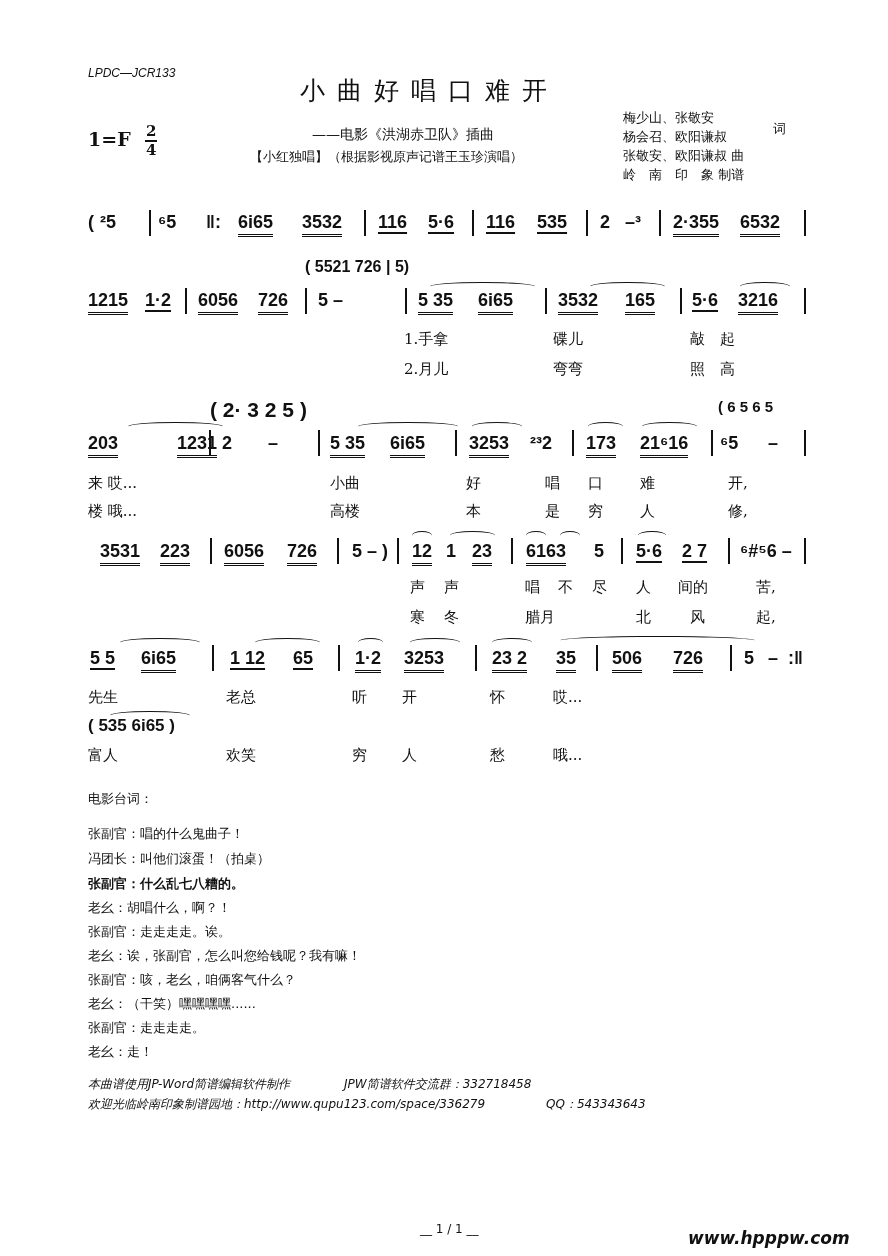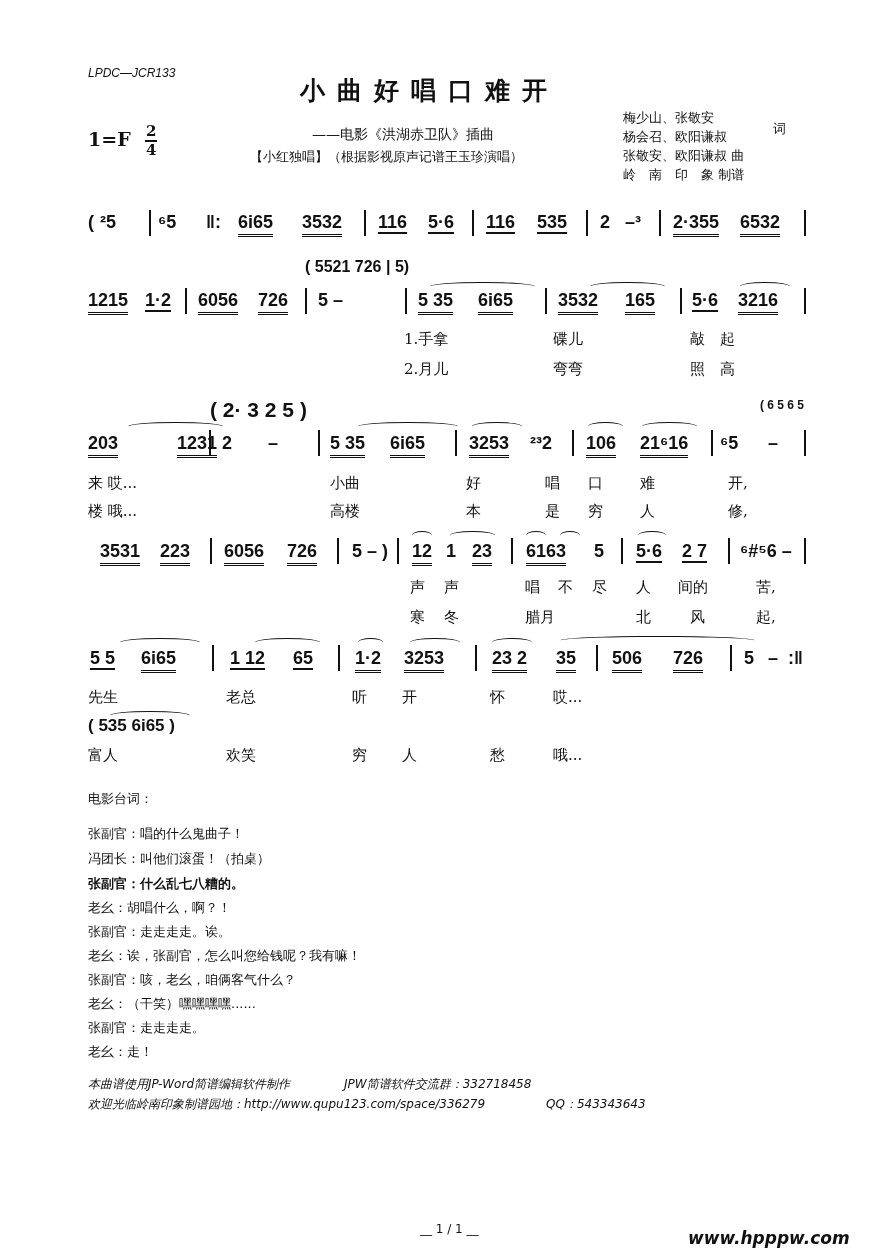--- a/index.html
+++ b/index.html
@@ -1,19 +1,19 @@
 <!DOCTYPE html>
 <html><head>
 <meta charset="utf-8">
 <style>
   html, body { margin:0; padding:0; background:#ffffff; }
   body { width:888px; height:1256px; position:relative; overflow:hidden; font-family:"DejaVu Serif", serif; color:#111; }
   .abs { position:absolute; white-space:nowrap; }
   .code { left:88px; top:66px; font-family:"Liberation Sans", sans-serif; font-style:italic; font-size:12px; }
-  .title { left:300px; top:74px; font-family:"DejaVu Serif", serif; font-weight:bold; font-size:25px; letter-spacing:12px; }
+  .title { left:300px; top:74px; font-family:"DejaVu Serif", serif; font-weight:normal; font-size:25px; letter-spacing:12px; }
   .key { left:88px; top:124px; font-family:"DejaVu Serif", serif; font-weight:bold; font-size:19px; }
   .frac { display:inline-block; vertical-align:middle; text-align:center; font-size:15px; line-height:15px; margin-left:8px; }
   .frac span { display:block; }
   .frac .bar { border-top:2px solid #111; width:12px; margin:1px auto; }
   .subtitle { left:312px; top:126px; font-size:14px; }
   .credits { left:623px; top:108px; font-size:13px; line-height:19px; }
   .credits .row { display:block; }
   .ci { position:absolute; left:773px; top:120px; font-size:13px; }
   .singer { left:250px; top:148px; font-size:13px; }
 
@@ -102,34 +102,34 @@
   <span class="abs lyric" style="left:404px;top:330px;">1.手拿</span>
   <span class="abs lyric" style="left:553px;top:330px;">碟儿</span>
   <span class="abs lyric" style="left:690px;top:330px;">敲　起</span>
   <span class="abs lyric" style="left:404px;top:360px;">2.月儿</span>
   <span class="abs lyric" style="left:553px;top:360px;">弯弯</span>
   <span class="abs lyric" style="left:690px;top:360px;">照　高</span>
 </div>
 
 <div>
   <span class="abs small" style="left:210px;top:398px;font-size:21px;">( 2· 3 2 5 )</span>
-  <span class="abs small" style="left:760px;top:398px;font-size:12px;">( 6 5  6 5</span>
+  <span class="abs small" style="left:718px;top:398px;font-size:15px;">( 6 5  6 5</span>
   <span class="abs notes ul2" style="left:88px;top:433px;">203</span>
   <span class="abs notes ul2" style="left:145px;top:433px;margin-left:32px;">1231</span>
   <div class="bar-line" style="left:209px;top:430px;height:26px;"></div>
   <span class="abs notes" style="left:222px;top:433px;">2</span>
   <span class="abs notes" style="left:268px;top:433px;">–</span>
   <div class="bar-line" style="left:318px;top:430px;height:26px;"></div>
   <span class="abs notes ul2" style="left:330px;top:433px;">5 35</span>
   <span class="abs notes ul2" style="left:390px;top:433px;">6i65</span>
   <div class="bar-line" style="left:455px;top:430px;height:26px;"></div>
   <span class="abs notes ul2" style="left:469px;top:433px;">3253</span>
   <span class="abs notes" style="left:530px;top:433px;">²³2</span>
   <div class="bar-line" style="left:572px;top:430px;height:26px;"></div>
-  <span class="abs notes ul2" style="left:586px;top:433px;">106</span>
+  <span class="abs notes ul2" style="left:586px;top:433px;">173</span>
   <span class="abs notes ul2" style="left:640px;top:433px;">21⁶16</span>
   <div class="bar-line" style="left:711px;top:430px;height:26px;"></div>
   <span class="abs notes" style="left:720px;top:433px;">⁶5</span>
   <span class="abs notes" style="left:768px;top:433px;">–</span>
   <div class="bar-line" style="left:804px;top:430px;height:26px;"></div>
   <div class="slur" style="left:128px;top:422px;width:95px;"></div>
   <div class="slur" style="left:358px;top:422px;width:100px;"></div>
   <div class="slur" style="left:472px;top:422px;width:50px;"></div>
   <div class="slur" style="left:588px;top:422px;width:35px;"></div>
   <div class="slur" style="left:642px;top:422px;width:55px;"></div>

